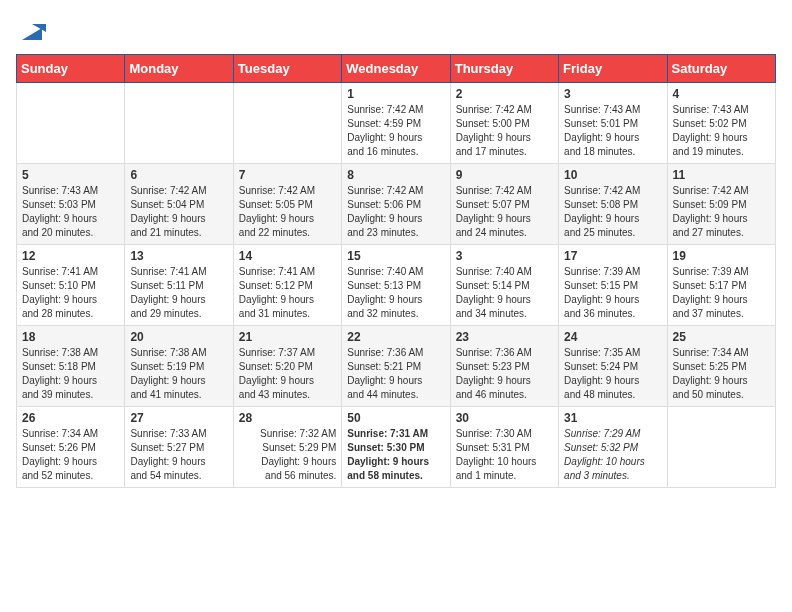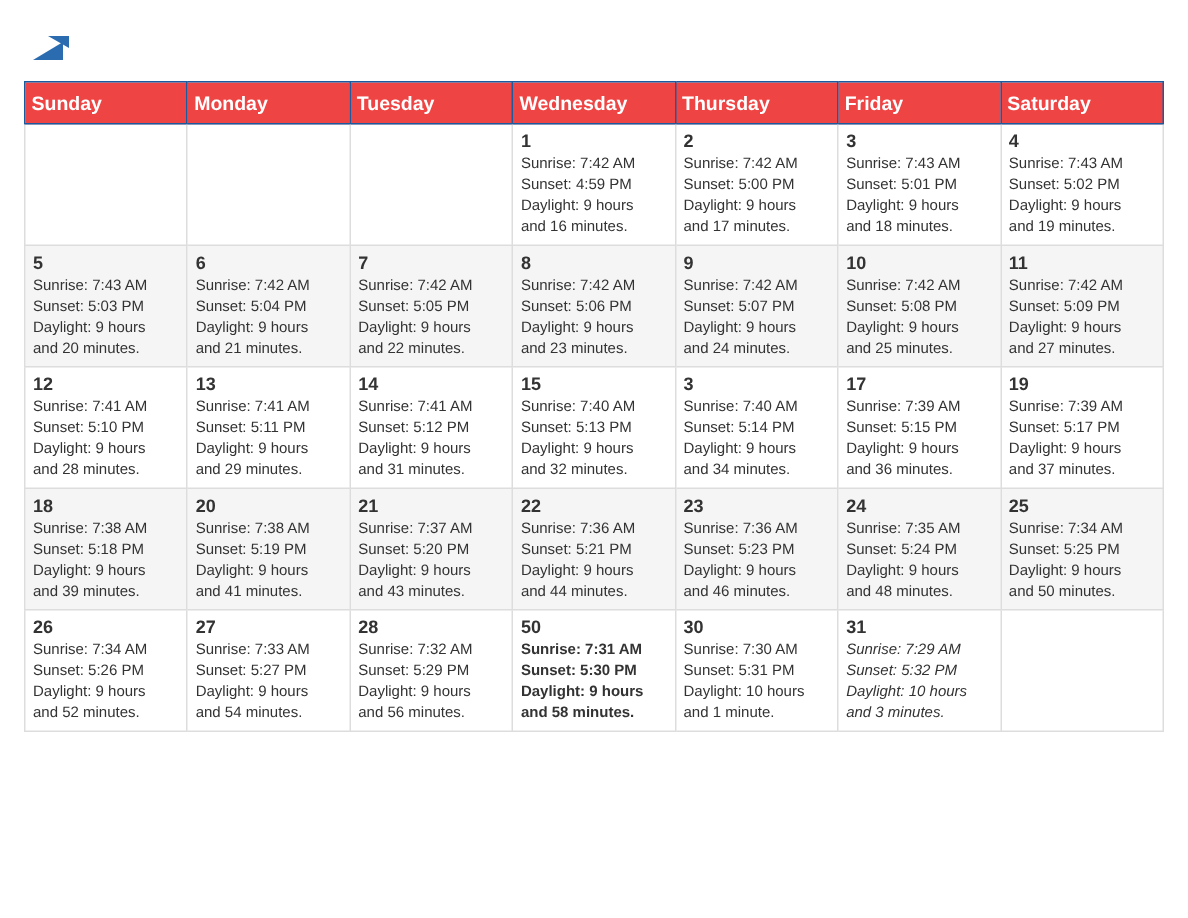--- a/index.html
+++ b/index.html
@@ -321,21 +321,21 @@
         </td>
         <td>
           <div class="day-number">27</div>
           <div class="day-info" style="white-space: pre-line;">Sunrise: 7:33 AM
 Sunset: 5:27 PM
 Daylight: 9 hours
 and 54 minutes.</div>
         </td>
         <td>
           <div class="day-number">28</div>
-          <div class="day-info" style="white-space: pre-line;">Sunrise: 7:32 AM
+          <div class="day-info" style="white-space: pre-line; text-align: right;">Sunrise: 7:32 AM
 Sunset: 5:29 PM
 Daylight: 9 hours
 and 56 minutes.</div>
         </td>
         <td>
           <div class="day-number">50</div>
           <div class="day-info" style="white-space: pre-line; font-weight: bold;">Sunrise: 7:31 AM
 Sunset: 5:30 PM
 Daylight: 9 hours
 and 58 minutes.</div>

